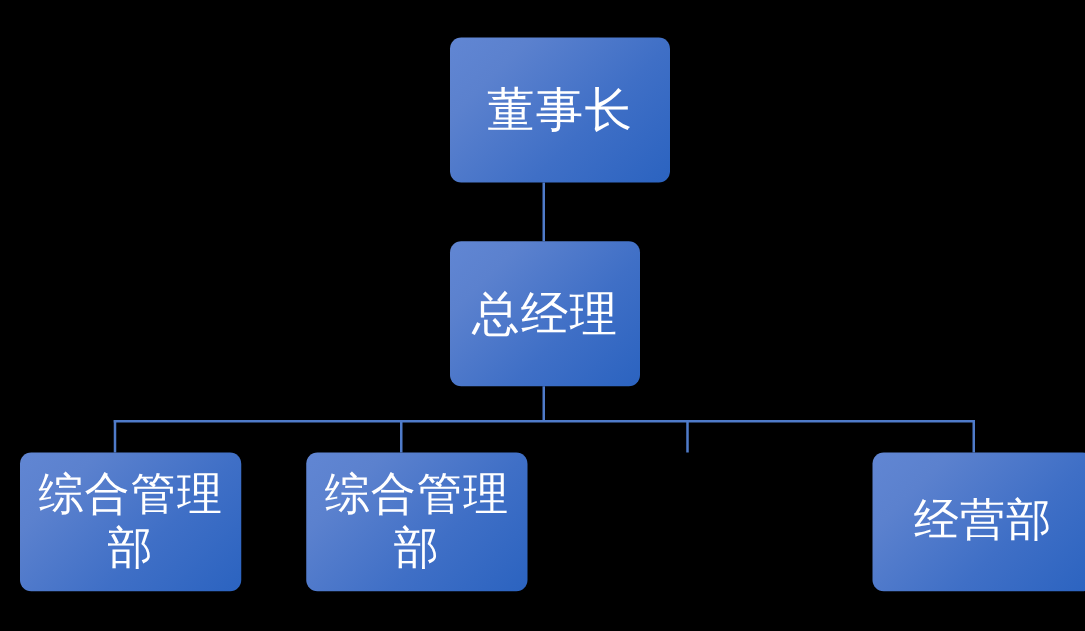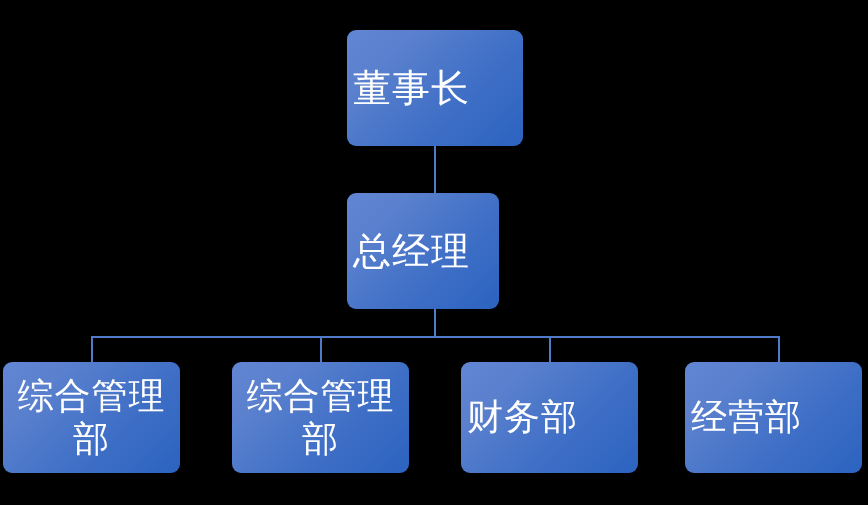--- a/index.html
+++ b/index.html
@@ -26,27 +26,28 @@
   .connector.h { height: 2px; }
 
   
   .node {
     position: absolute;
     box-sizing: border-box;
     border-radius: 9px;
     background: linear-gradient(135deg, #6186D3 0%, #5B81CE 22%, #3F6FC6 62%, #2B63C0 100%);
     display: flex;
     align-items: center;
-    justify-content: flex-start;
+    justify-content: center;
     text-align: center;
     color: #FFFFFF;
     letter-spacing: 1px;
     line-height: 1.18;
     padding: 12px 6px;
     user-select: none;
+    margin-left: 13px;
   }
   .node .label {
     display: block;
     font-size: 38px;
     font-weight: 400;
     color: #FFFFFF;
     white-space: pre-line;
   }
   .node.level-1 .label,
   .node.level-2 .label { font-size: 38px; }
@@ -77,21 +78,18 @@
   </div>
 
   <div class="node level-3" style="left:3px; top:362px; width:177px; height:111px;">
     <span class="label">综合管理部</span>
   </div>
 
   <div class="node level-3" style="left:232px; top:362px; width:177px; height:111px;">
     <span class="label">综合管理部</span>
   </div>
 
-  <div class="node level-3" style="left:461px; top:362px; width:177px; height:111px;">
-    <span class="label">财务部</span>
-  </div>
 
   <div class="node level-3" style="left:685px; top:362px; width:177px; height:111px;">
     <span class="label">经营部</span>
   </div>
 
 </div>
 
 </body></html>

